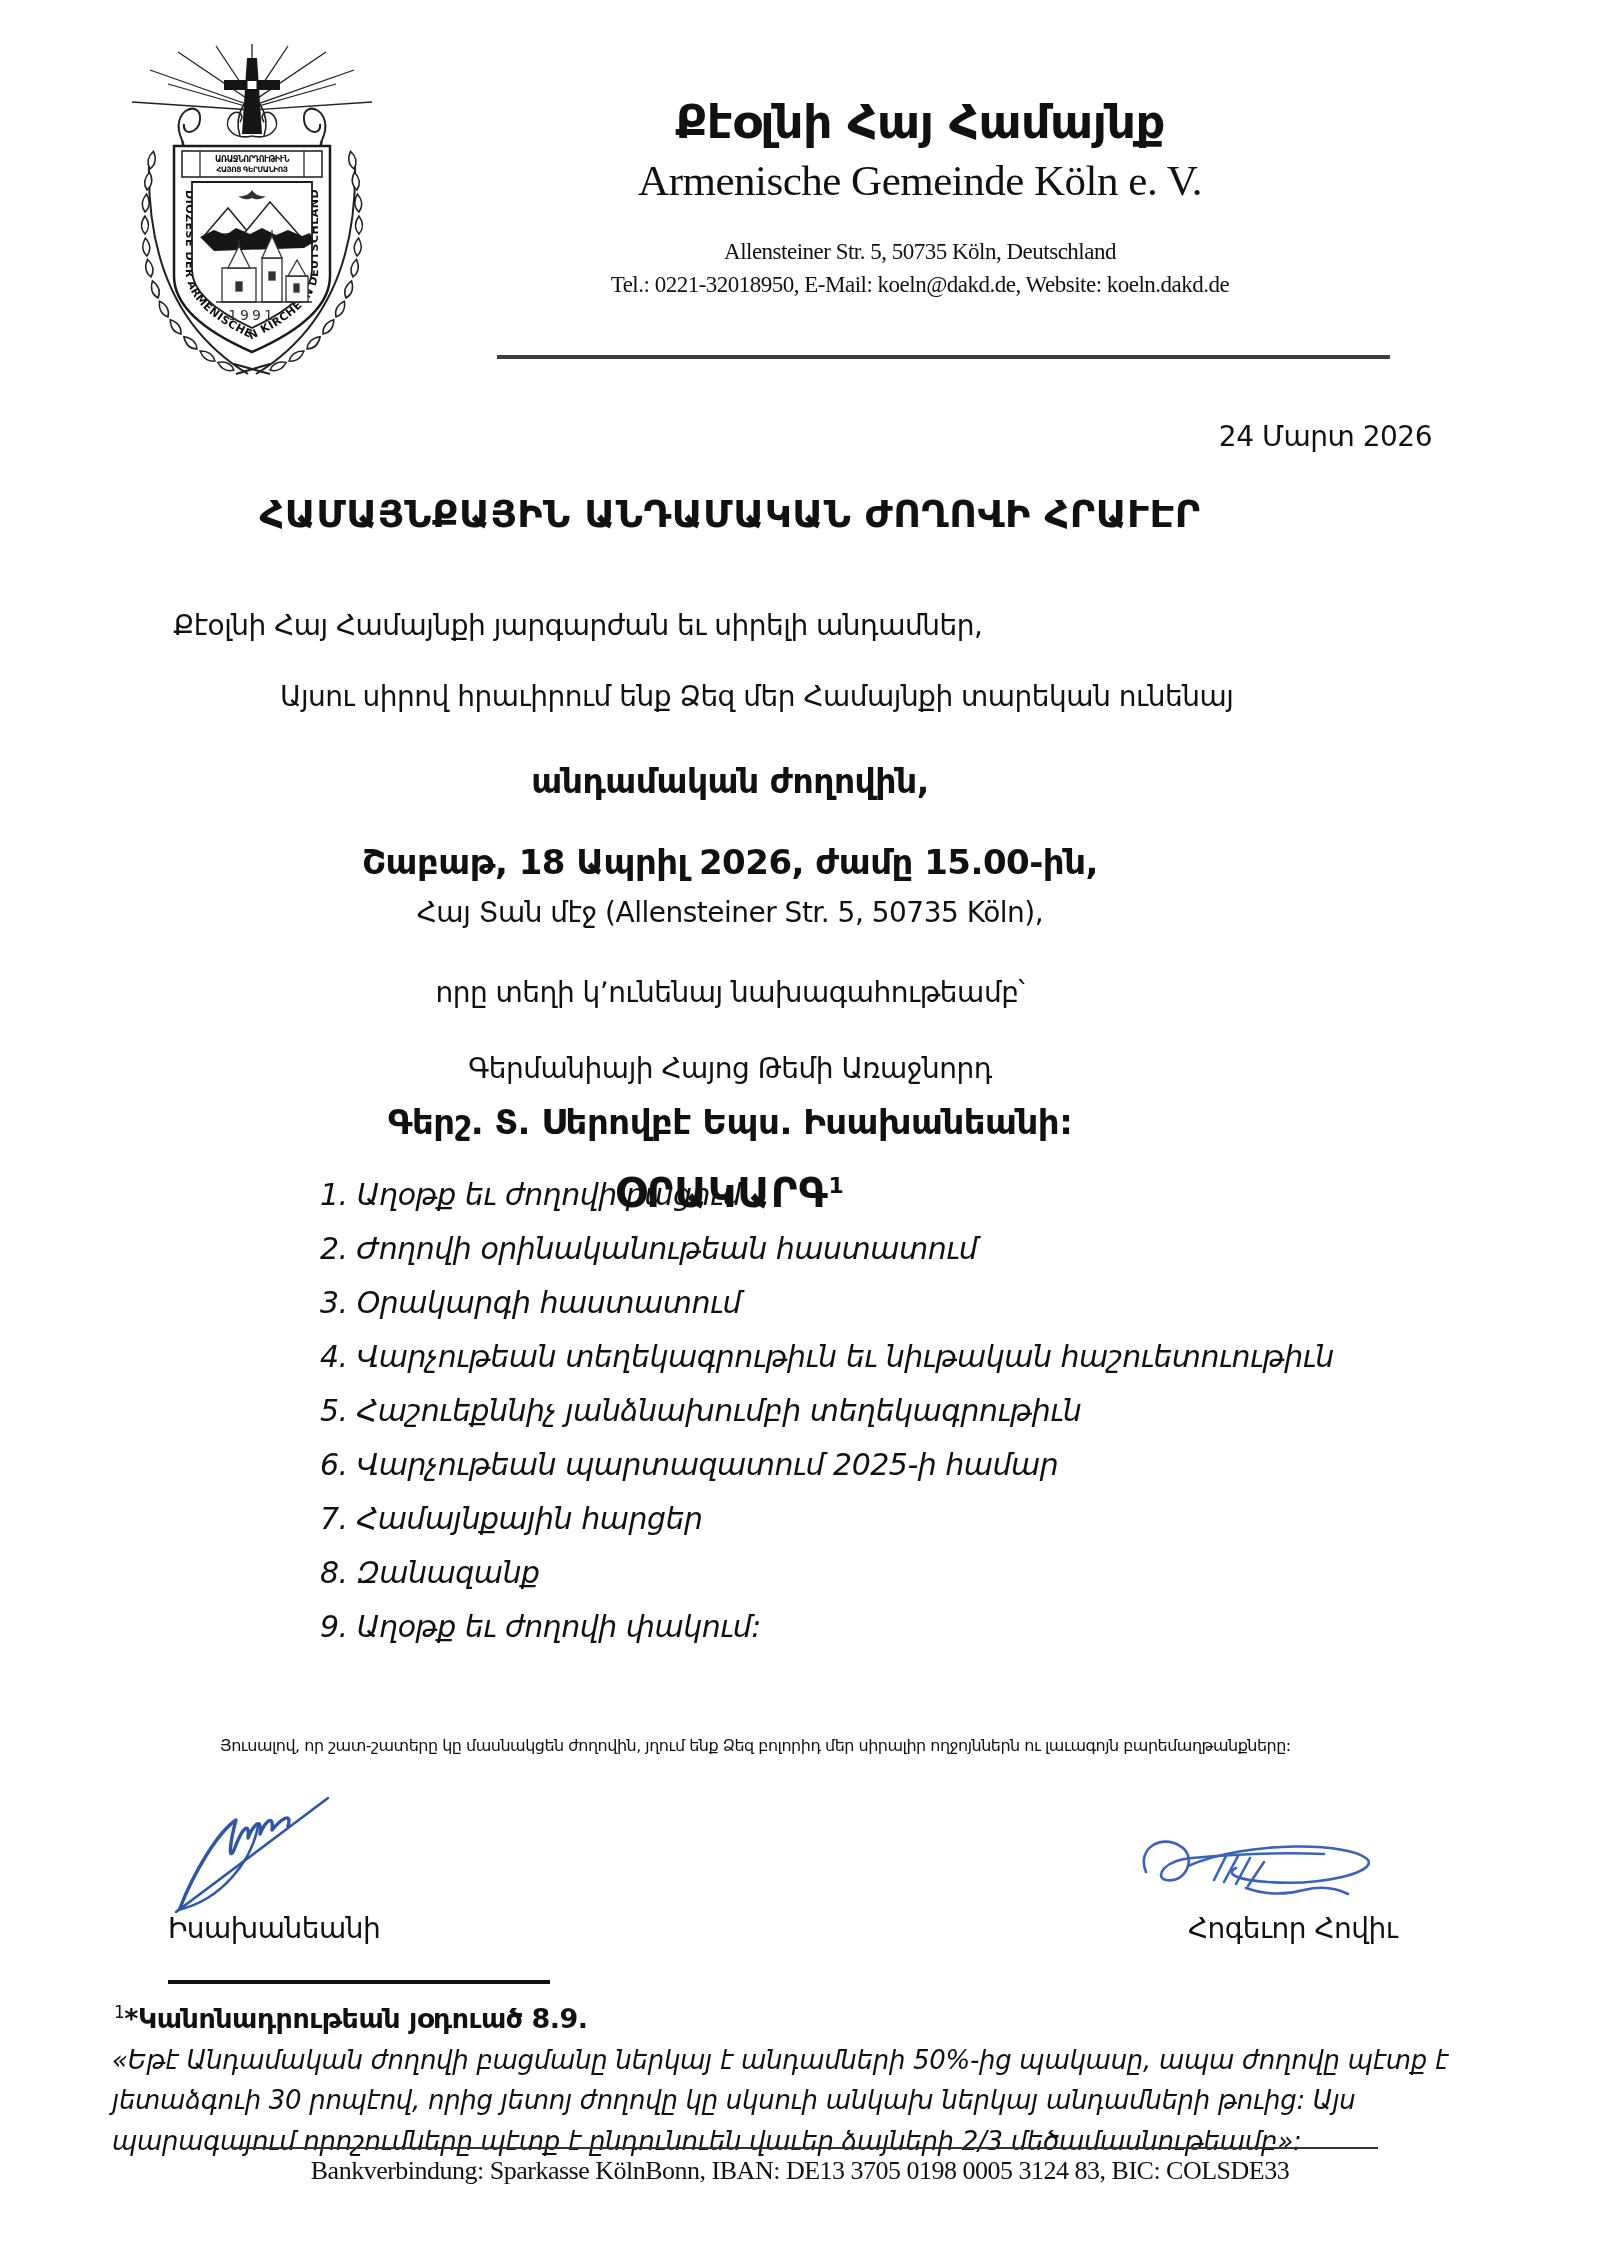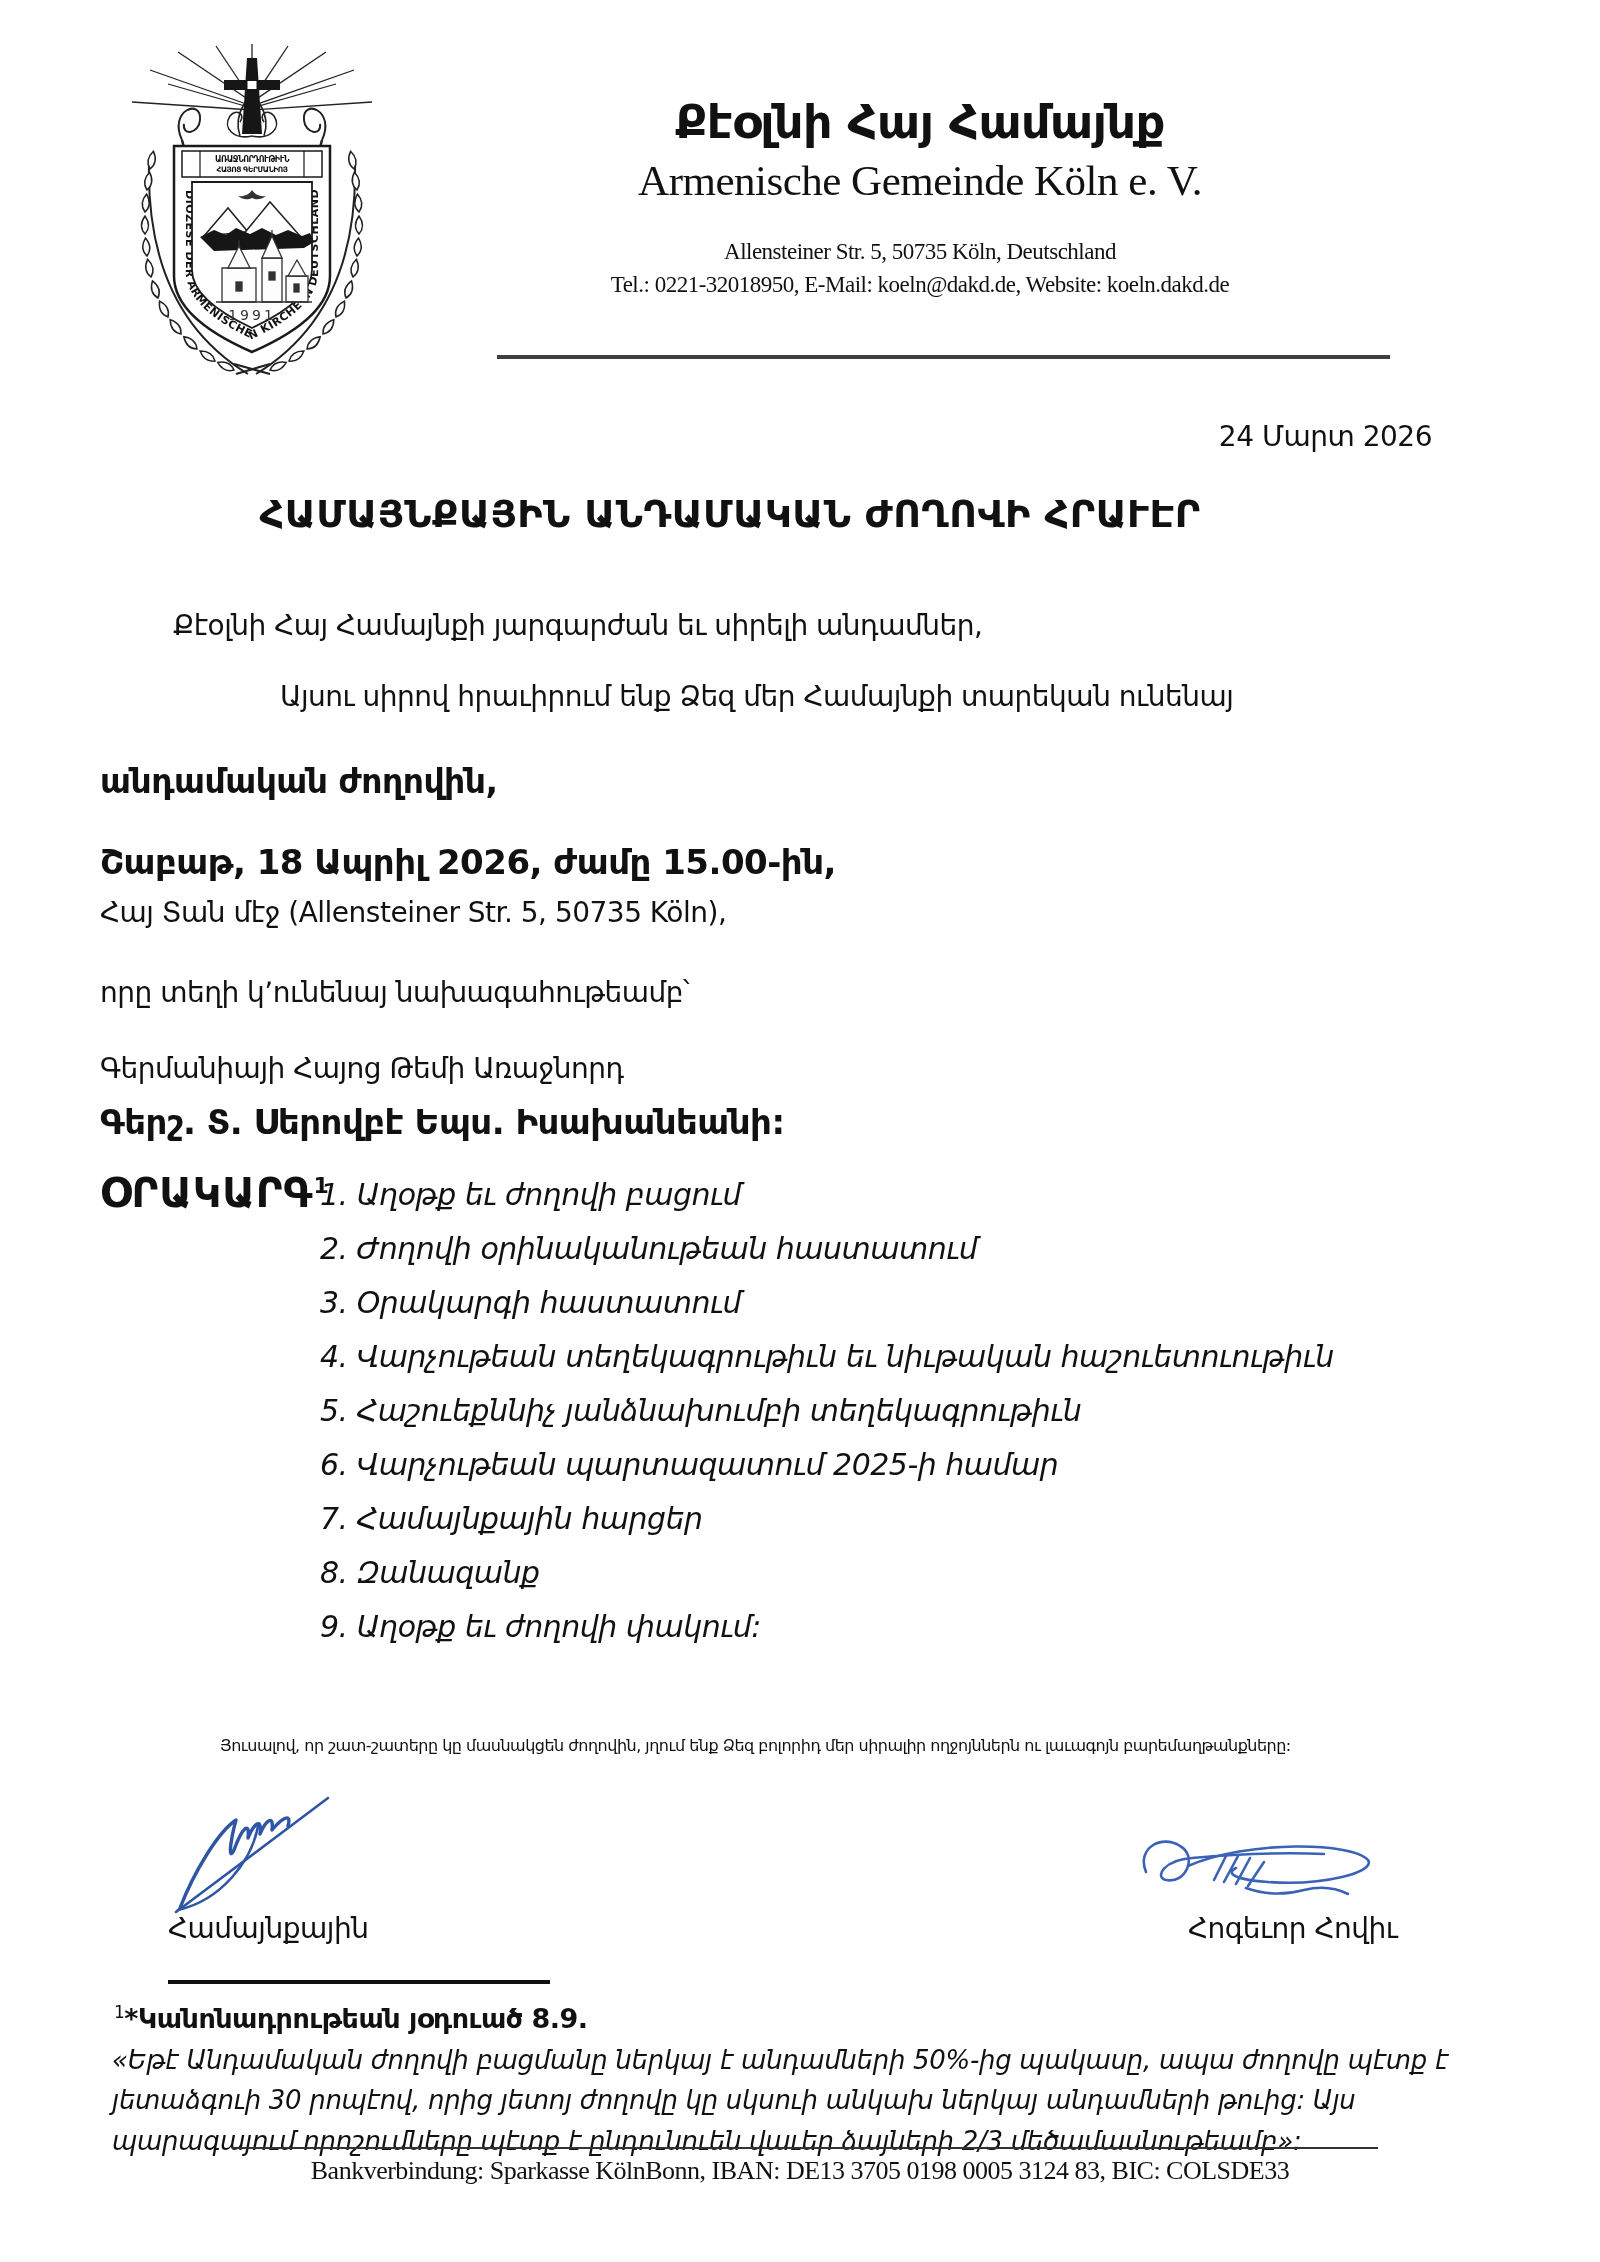--- a/index.html
+++ b/index.html
@@ -22,21 +22,21 @@
   .hr-head{left:497px;top:355px;width:893px;height:4px;background:#3f3f3f;}
 
   .date-line{left:160px;top:420px;width:1272px;text-align:right;font-size:28px;}
 
   .doc-title{left:100px;top:492px;width:1260px;text-align:center;
              font-size:38px;font-weight:bold;letter-spacing:0.5px;margin:0;}
 
   .p1{left:160px;top:596px;font-size:28px;}
   .p2{left:280px;top:680px;font-size:28px;}
 
-  .mline{left:100px;width:1260px;text-align:left;}
+  .mline{left:100px;width:1260px;text-align:center;}
   .m1{top:762px;font-size:33px;font-weight:bold;}
   .m2{top:842px;font-size:34px;font-weight:bold;}
   .m3{top:896px;font-size:28px;}
   .m4{top:976px;font-size:28px;}
   .m5{top:1052px;font-size:28px;}
   .m6{top:1102px;font-size:34px;font-weight:bold;}
   .agenda-h{top:1170px;font-size:40px;font-weight:bold;letter-spacing:1px;}
   .agenda-h sup{font-size:22px;}
 
   ol.agenda{left:312px;top:1172px;margin:8px;padding:0;list-style:none;counter-reset:ag;}
@@ -229,21 +229,21 @@
     </g>
   </svg>
   <svg class="abs sig-right" viewBox="0 0 290 92">
     <g fill="none" stroke="#3a63b8" stroke-linecap="round" stroke-linejoin="round" stroke-width="2.6">
       <path d="M18,50 C8,26 34,12 52,24 C70,34 58,62 38,58 C26,55 36,38 64,36 C110,32 150,30 196,32"></path>
       <path d="M86,58 l12,-24 m-2,26 l14,-26 m-2,28 l14,-26 m-2,28 l16,-24"></path>
       <path d="M60,44 C120,18 224,20 240,38 C248,50 196,64 140,60 C110,58 96,52 108,46"></path>
       <path d="M118,66 q28,10 58,2 q24,-6 44,4"></path>
     </g>
   </svg>
-  <div class="abs sig-label sig-label-left nowrap">Համայնքային</div>
+  <div class="abs sig-label sig-label-left nowrap">Իսախանեանի</div>
   <div class="abs sig-label sig-label-right nowrap">Հոգեւոր Հովիւ</div>
 
   <div class="abs fn-rule"></div>
   <p class="abs fn-head nowrap" style="margin:0;"><sup>1</sup><b>*Կանոնադրութեան յօդուած 8.9.</b></p>
   <p class="abs fn-body" style="margin:0;">«Եթէ Անդամական ժողովի բացմանը ներկայ է անդամների 50%-ից պակասը, ապա ժողովը պէտք է յետաձգուի 30 րոպէով, որից յետոյ ժողովը կը սկսուի անկախ ներկայ անդամների թուից: Այս պարագայում որոշումները պէտք է ընդունուեն վաւեր ձայների 2/3 մեծամասնութեամբ»:</p>
 
   <div class="abs foot-rule"></div>
   <p class="abs foot-bank lat nowrap" style="margin:0;">Bankverbindung: Sparkasse KölnBonn, IBAN: DE13 3705 0198 0005 3124 83, BIC: COLSDE33</p>
 
 </div>

